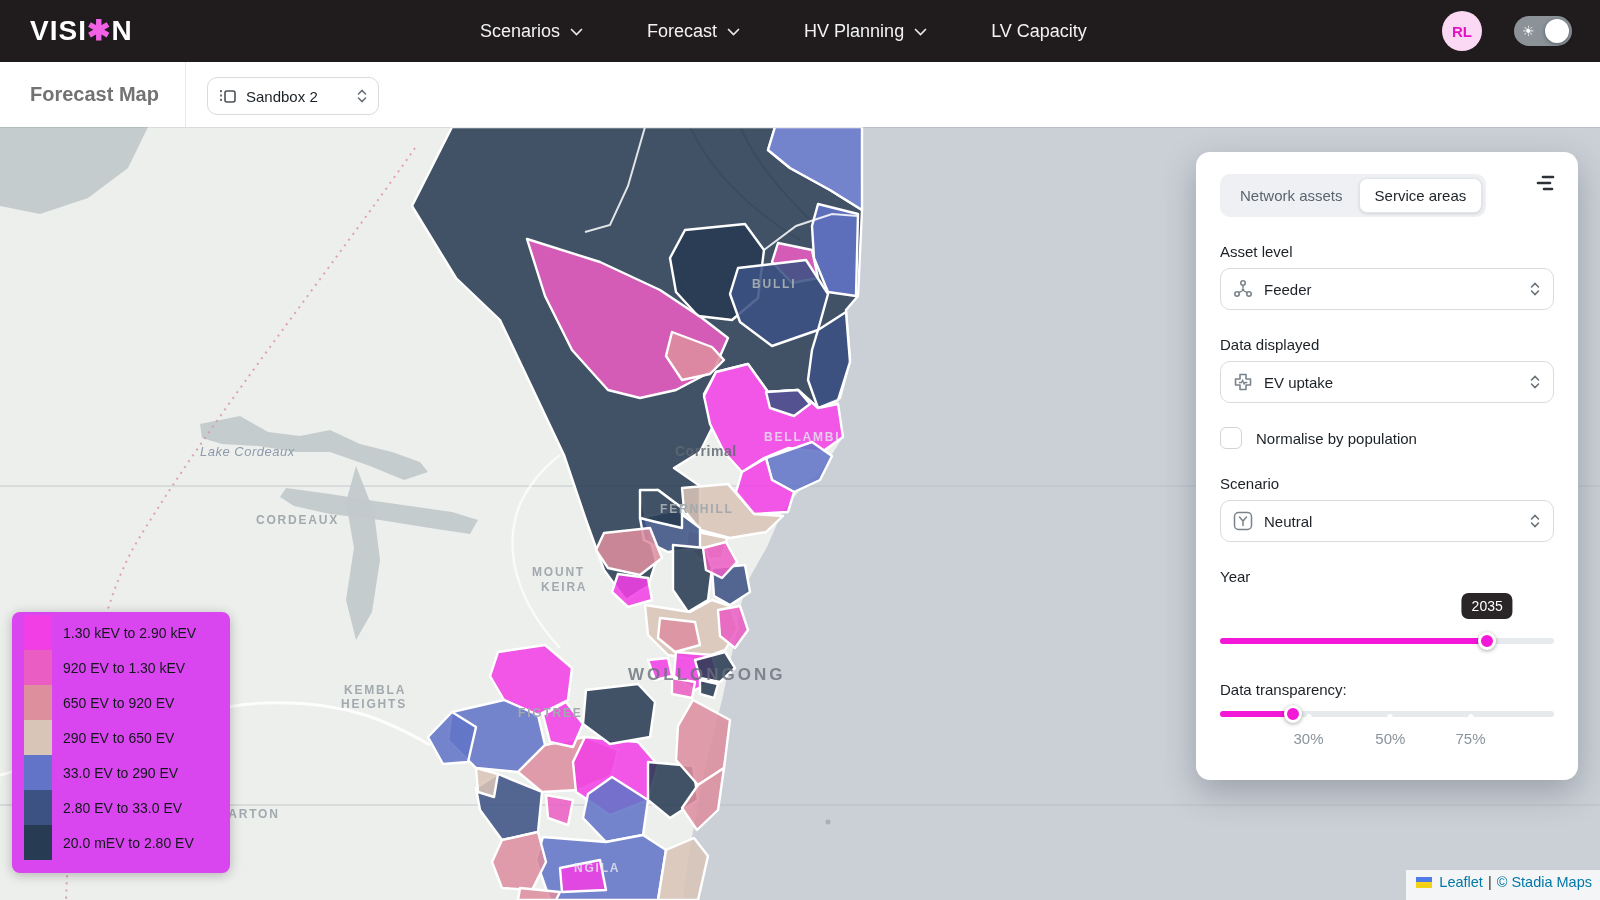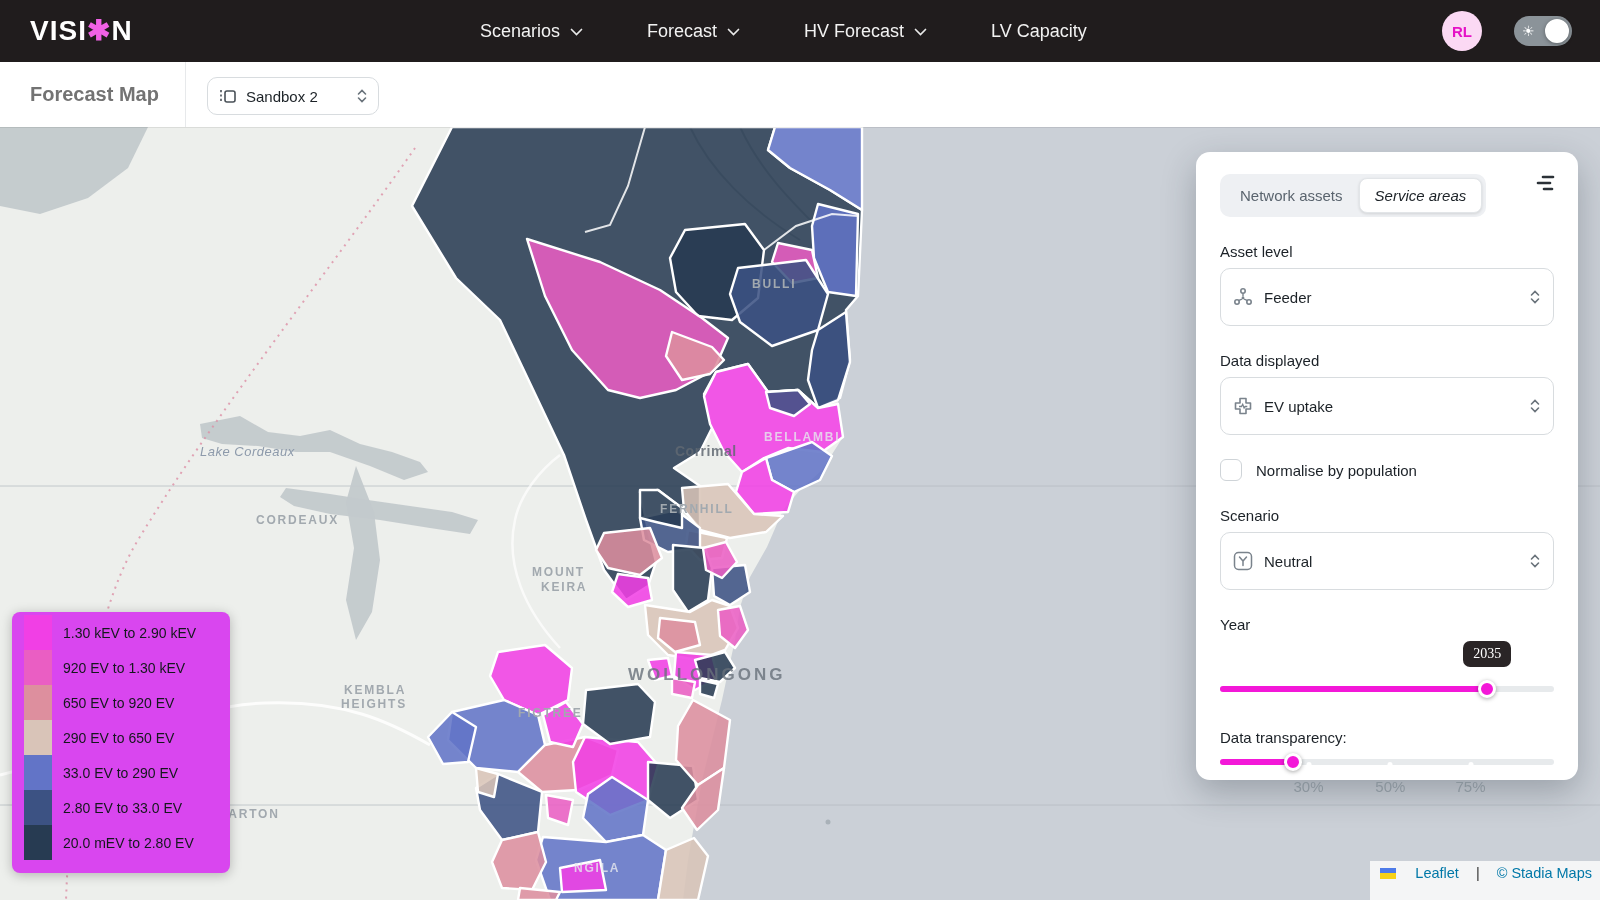--- a/index.html
+++ b/index.html
@@ -30,35 +30,35 @@
   .map-area{position:absolute;left:0;top:127px;width:1600px;height:773px;background:#edefec;}
   .map-area svg.basemap{position:absolute;left:0;top:-127px;width:1600px;height:900px;}
   
   .legend{position:absolute;left:12px;top:485px;width:200px;background:#d946ef;border-radius:8px;
     box-shadow:0 2px 12px rgba(0,0,0,0.25);padding:3px 6px 13px 12px;z-index:20;text-align:right;}
   .legend-row{display:flex;align-items:center;height:35px;}
   .legend-swatch{width:28px;height:35px;flex:0 0 28px;}
   .legend-label{margin-left:11px;font-size:14px;color:#14181c;white-space:nowrap;}
   
   .attribution{position:absolute;right:0;bottom:0;height:24px;background:rgba(255,255,255,0.78);
-    display:flex;align-items:center;padding:0 8px 15px 10px;font-size:14.5px;color:#333;z-index:20;gap:17px;}
+    display:flex;align-items:center;padding:0 8px 6px 10px;font-size:14.5px;color:#333;z-index:20;gap:5px;}
   .attribution a{color:#0078a8;text-decoration:none;cursor:pointer;}
   .flag{width:16px;height:11px;display:inline-block;margin-right:2px;}
   .flag .b{width:16px;height:5.5px;background:#4e7be9;}
   .flag .y{width:16px;height:5.5px;background:#f7d117;}
   
   .panel{position:absolute;left:1196px;top:152px;width:382px;height:628px;background:#fff;border-radius:14px;
     box-shadow:0 12px 34px rgba(30,40,50,0.28);z-index:30;box-sizing:border-box;padding:22px 24px;}
   .filter-icon{position:absolute;right:20px;top:22px;width:22px;height:18px;cursor:pointer;}
   .tabs{display:inline-flex;background:#eef0f3;border-radius:10px;padding:4px;}
   .tab{padding:9px 16px;font-size:15px;color:#5a646e;border-radius:8px;cursor:pointer;white-space:nowrap;}
   .tab.active{background:#fff;color:#1c2227;font-weight:500;border:1px solid #e2e5e8;
-    box-shadow:0 1px 3px rgba(0,0,0,0.12);padding:8px 15px;font-style:italic;}
+    box-shadow:0 1px 3px rgba(0,0,0,0.12);padding:8px 15px;}
   .field-label{margin-top:26px;font-size:15px;font-weight:500;color:#1b2127;}
-  .select{margin-top:8px;height:58px;border:1px solid #d8dcdf;border-radius:10px;display:flex;align-items:center;
+  .select{margin-top:8px;height:42px;border:1px solid #d8dcdf;border-radius:10px;display:flex;align-items:center;
     padding:12px 12px;gap:11px;cursor:pointer;box-sizing:border-box;}
   .select .val{font-size:15px;color:#1c2227;flex:1;}
   .chk-row{margin-top:24px;display:flex;align-items:center;gap:14px;}
   .checkbox{width:22px;height:22px;border:1.5px solid #cfd4d8;border-radius:6px;background:#fff;cursor:pointer;box-sizing:border-box;}
   .chk-label{font-size:15px;color:#1b2127;}
   .slider-wrap{position:relative;margin-top:14px;height:20px;}
   .track{position:absolute;left:0;right:0;top:7px;height:6px;border-radius:3px;background:#e7eaec;}
   .fill{position:absolute;left:0;top:7px;height:6px;border-radius:3px;background:#f318d8;}
   .knob{position:absolute;top:1px;width:18px;height:18px;border-radius:50%;background:#f318d8;
     border:3.5px solid #fff;box-sizing:border-box;box-shadow:0 1px 4px rgba(0,0,0,0.35);cursor:pointer;}
@@ -207,21 +207,21 @@
           <path d="M1.5 1.5 L6.5 6.5 L11.5 1.5" fill="none" stroke="#e8e8e8" stroke-width="1.7" stroke-linecap="round"></path>
         </svg>
       </div>
       <div class="navitem">
         <span>Forecast</span>
         <svg width="13" height="8" viewBox="0 0 13 8">
           <path d="M1.5 1.5 L6.5 6.5 L11.5 1.5" fill="none" stroke="#e8e8e8" stroke-width="1.7" stroke-linecap="round"></path>
         </svg>
       </div>
       <div class="navitem">
-        <span>HV Forecast</span>
+        <span>HV Planning</span>
         <svg width="13" height="8" viewBox="0 0 13 8">
           <path d="M1.5 1.5 L6.5 6.5 L11.5 1.5" fill="none" stroke="#e8e8e8" stroke-width="1.7" stroke-linecap="round"></path>
         </svg>
       </div>
       <div class="navitem">
         <span>LV Capacity</span>
       </div>
     </nav>
   <div class="avatar">RL</div>
   <div class="theme-toggle">
@@ -301,21 +301,21 @@
     <span class="val">Neutral</span>
     <svg width="12" height="16" viewBox="0 0 12 16">
       <path d="M2.5 6 L6 2.5 L9.5 6" fill="none" stroke="#6a737b" stroke-width="1.6" stroke-linecap="round"></path>
       <path d="M2.5 10 L6 13.5 L9.5 10" fill="none" stroke="#6a737b" stroke-width="1.6" stroke-linecap="round"></path>
     </svg>
   </div>
 
   <div class="field-label">Year</div>
   <div class="year-row">
     <div class="slider-wrap">
-      <div class="tooltip" id="year-tooltip" style="left: 80%; font-family: Liberation Serif, serif;">2035</div>
+      <div class="tooltip" id="year-tooltip" style="left: 80%;">2035</div>
       <div class="track"></div>
       <div class="fill" id="year-fill" style="width: 80%;"></div>
       <div class="knob" id="year-knob" style="left: calc(80% - 9px);"></div>
     </div>
   </div>
 
   <div class="field-label" style="margin-top:30px;">Data transparency:</div>
   <div class="slider-wrap" style="margin-top:6px;">
     <div class="track"></div>
     <div class="fill" id="tr-fill" style="width: 22%;"></div>

